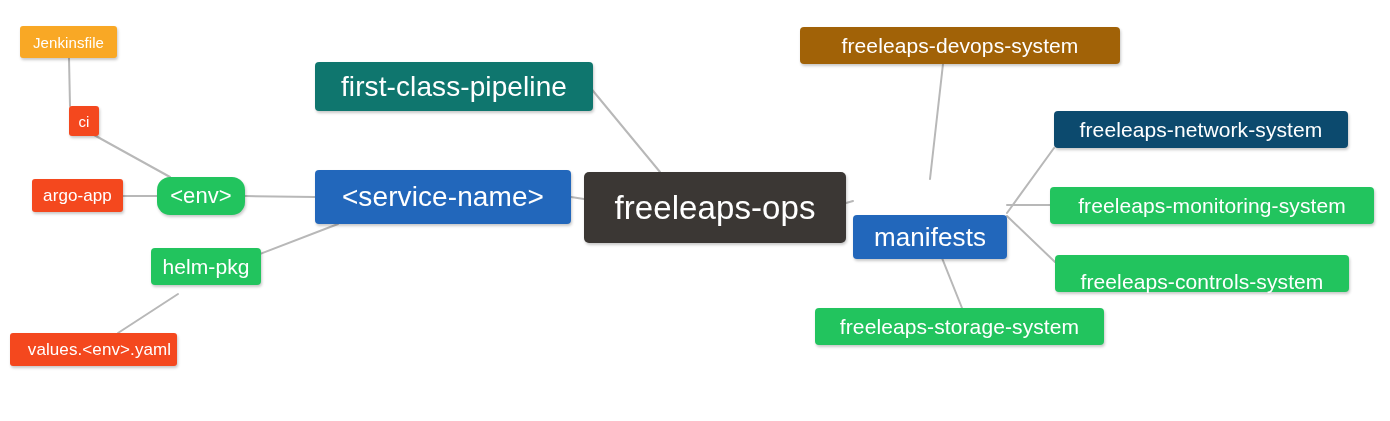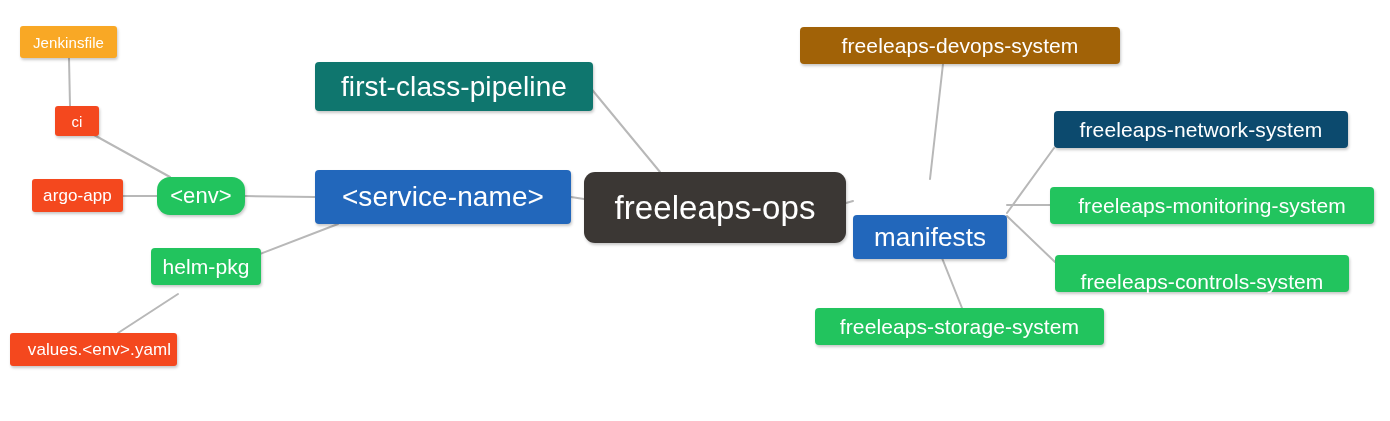--- a/index.html
+++ b/index.html
@@ -35,21 +35,21 @@
     justify-content: center;
     color: #ffffff;
     border-radius: 4px;
     white-space: nowrap;
     line-height: 1;
     box-shadow: 1px 2px 3px rgba(0,0,0,0.22);
     letter-spacing: 0.1px;
     padding: 0 12px;
   }
   .node.root {
-    border-radius: 11px;
+    border-radius: 5px;
     font-weight: 400;
   }
   .node.lvl1 { border-radius: 4px; }
   .node.lvl2 { border-radius: 4px; }
   .node.lvl3 { border-radius: 3px; }
 </style>
 </head>
 <body>
 
 <div id="canvas">
@@ -81,21 +81,21 @@
       </div>
       <div class="node lvl1" style="left: 853px; top: 179px; width: 154px; height: 44px; background: rgb(34, 103, 187); font-size: 26px; margin-top: 36px;">
         <span>manifests</span>
       </div>
       <div class="node lvl2" style="left: 157px; top: 177px; width: 88px; height: 38px; background: rgb(34, 196, 94); font-size: 22px; border-radius: 13px;">
         <span>&lt;env&gt;</span>
       </div>
       <div class="node lvl2" style="left: 151px; top: 248px; width: 110px; height: 37px; background: rgb(34, 196, 94); font-size: 21px;">
         <span>helm-pkg</span>
       </div>
-      <div class="node lvl3" style="left: 55px; top: 106px; width: 44px; height: 30px; background: rgb(244, 72, 30); font-size: 15px; align-items: center;">
+      <div class="node lvl3" style="left: 69px; top: 106px; width: 30px; height: 30px; background: rgb(244, 72, 30); font-size: 15px; align-items: center;">
         <span>ci</span>
       </div>
       <div class="node lvl3" style="left: 20px; top: 26px; width: 97px; height: 32px; background: rgb(249, 168, 37); font-size: 15px;">
         <span>Jenkinsfile</span>
       </div>
       <div class="node lvl3" style="left: 32px; top: 179px; width: 91px; height: 33px; background: rgb(244, 72, 30); font-size: 17px;">
         <span>argo-app</span>
       </div>
       <div class="node lvl3" style="left: 10px; top: 333px; width: 167px; height: 33px; background: rgb(244, 72, 30); font-size: 17px; padding-left: 24px;">
         <span>values.&lt;env&gt;.yaml</span>

